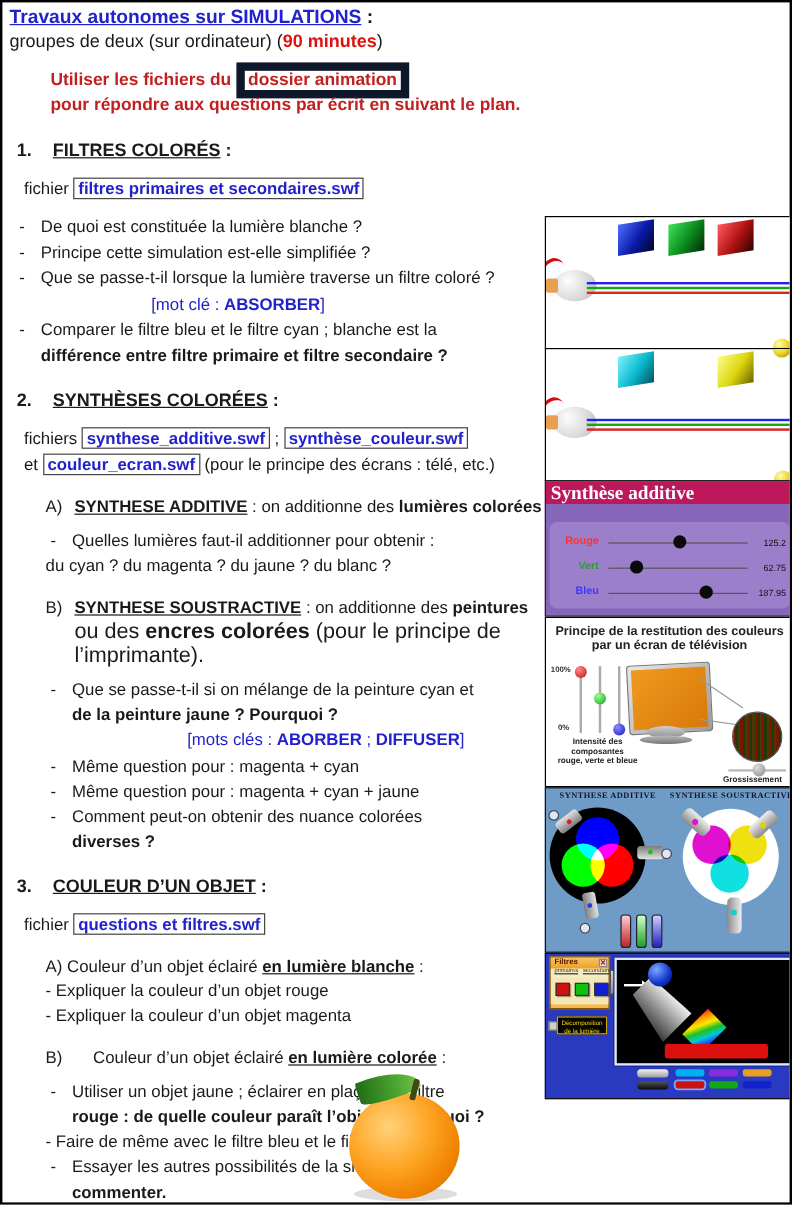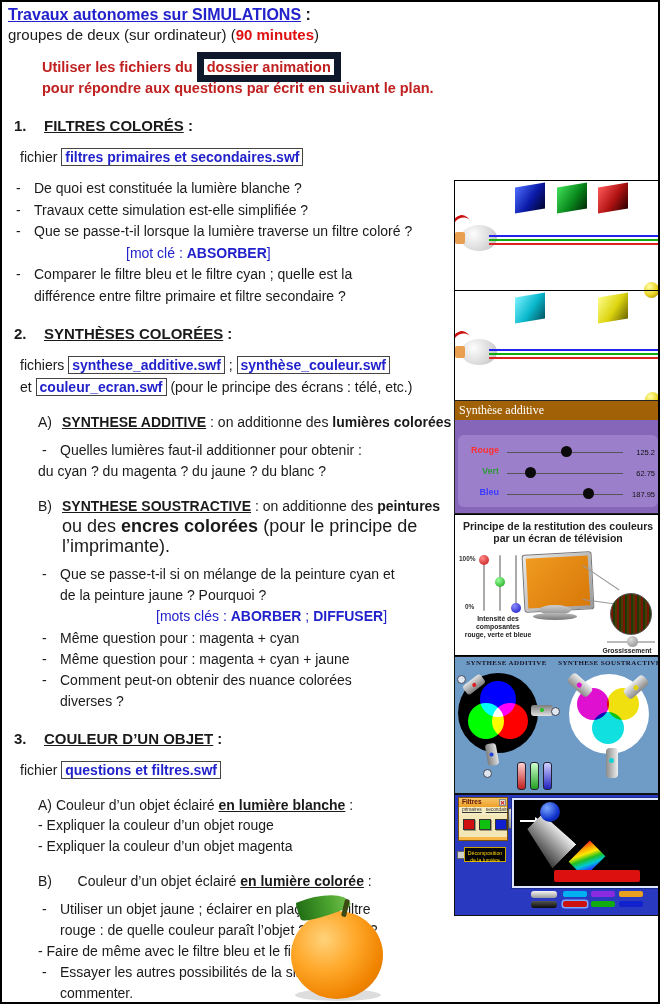--- a/index.html
+++ b/index.html
@@ -14,21 +14,21 @@
   .red-instr{color:#c02020;font-weight:bold;font-size:14.5px;margin:14px 0 0 34px;line-height:21px;}
   .boxed{border:7px solid #0f172a;padding:0 3px;}
   .file-box{border:1px solid #444;padding:0 3px;color:#2222cc;font-weight:bold;}
   .sec-head{font-size:15px;font-weight:bold;margin-top:18px;}
   .sec-num{display:inline-block;width:30px;padding-left:6px;}
   .sec-title{text-decoration:underline;}
   .file-line{font-size:14px;margin:12px 0 0 12px;line-height:22px;}
   .dash-list{margin-top:10px;font-size:14px;line-height:21.5px;}
   .dash{position:relative;padding-left:26px;}
   .dash::before{content:"-";position:absolute;left:8px;}
-  .cont{padding-left:26px;}
+  .cont{padding-left:26px;font-weight:bold;}
   .kw-line{color:#2222cc;font-size:14px;margin-left:118px;line-height:21.5px;}
   .kw-line b{color:#2222cc;}
   .sub-head{font-size:14px;margin:14px 0 0 30px;line-height:20px;}
   .sub-label{display:inline-block;width:24px;font-weight:bold;font-weight:normal;}
   .sub-title{font-weight:bold;text-decoration:underline;}
   .sub-head .b{font-weight:bold;}
   .sub-head2{padding-left:24px;font-size:18px;line-height:20px;}
   .sub-list{margin:8px 0 0 30px;font-size:14px;line-height:21px;}
   .sub-list .dash{padding-left:22px;}
   .sub-list .dash::before{left:4px;}
@@ -47,22 +47,22 @@
   .pfilter{position:absolute;top:4px;width:30px;height:26px;transform:skewY(-9deg);}
   .bulb-glass{position:absolute;left:6px;top:44px;width:36px;height:26px;border-radius:50%;
       background:radial-gradient(circle at 35% 35%,#fdfdfd,#d8d8d8 60%,#b5b5b5);}
   .bulb-socket{position:absolute;left:0px;top:51px;width:10px;height:12px;background:#e8a050;border-radius:2px;}
   .bulb-wire{position:absolute;left:-2px;top:34px;width:18px;height:16px;border:0;border-top:3px solid #cc1111;
       border-radius:50% 50% 0 0;transform:rotate(-25deg);}
   .beam{position:absolute;left:34px;right:0;height:2px;}
   .ball{position:absolute;width:15px;height:15px;border-radius:50%;
       background:radial-gradient(circle at 35% 30%,#ffffaa,#e8d020 55%,#8a7a00);}
   
-  .f3title{height:19px;background:#a16207;color:#fff;font-family:"Liberation Serif",serif;font-weight:normal;
-      font-size:12px;padding:2px 0 0 4px;box-sizing:border-box;}
+  .f3title{height:19px;background:#be185d;color:#fff;font-family:"Liberation Serif",serif;font-weight:bold;
+      font-size:16px;padding:2px 0 0 4px;box-sizing:border-box;}
   .f3panel{position:absolute;left:3px;right:3px;top:34px;bottom:6px;background:#9c7fcb;border-radius:6px;}
   .srow{position:absolute;left:6px;width:194px;height:16px;}
   .slabel{position:absolute;left:0;width:38px;text-align:right;font-size:9px;font-weight:bold;}
   .strack{position:absolute;left:46px;top:7px;width:116px;height:1px;background:#555;}
   .sknob{position:absolute;top:1px;width:11px;height:11px;border-radius:50%;background:#0a0a0a;}
   .sval{position:absolute;right:0;top:3px;font-size:7.5px;color:#111;}
   
   .f4title{position:absolute;top:5px;left:0;right:0;text-align:center;font-size:10.5px;font-weight:bold;color:#222;line-height:12px;}
   .vtrack{position:absolute;width:2px;top:40px;height:56px;background:#aaa;border-radius:1px;}
   .vknob{position:absolute;width:10px;height:10px;border-radius:50%;}
@@ -158,26 +158,26 @@
     </div>
 
     <div class="sec-head">
       <span class="sec-num">1.</span><span class="sec-title">FILTRES COLORÉS</span><span> :</span>
     </div>
     <div class="file-line">
       <span>fichier </span><span class="file-box">filtres primaires et secondaires.swf</span>
     </div>
     <div class="dash-list">
       <div class="dash">De quoi est constituée la lumière blanche ?</div>
-      <div class="dash">Travaux cette simulation est-elle simplifiée ?</div>
+      <div class="dash">Principe cette simulation est-elle simplifiée ?</div>
       <div class="dash">Que se passe-t-il lorsque la lumière traverse un filtre coloré ?</div>
       <div class="kw-line">
         <span>[mot clé : </span><b>ABSORBER</b><span>]</span>
       </div>
-      <div class="dash">Comparer le filtre bleu et le filtre cyan ; quelle est la</div>
+      <div class="dash">Comparer le filtre bleu et le filtre cyan ; blanche est la</div>
       <div class="cont">différence entre filtre primaire et filtre secondaire ?</div>
     </div>
 
     <div class="sec-head">
       <span class="sec-num">2.</span><span class="sec-title">SYNTHÈSES COLORÉES</span><span> :</span>
     </div>
     <div class="file-line">
       <div>
         <span>fichiers </span><span class="file-box">synthese_additive.swf</span><span> ; </span><span class="file-box">synthèse_couleur.swf</span>
       </div>

